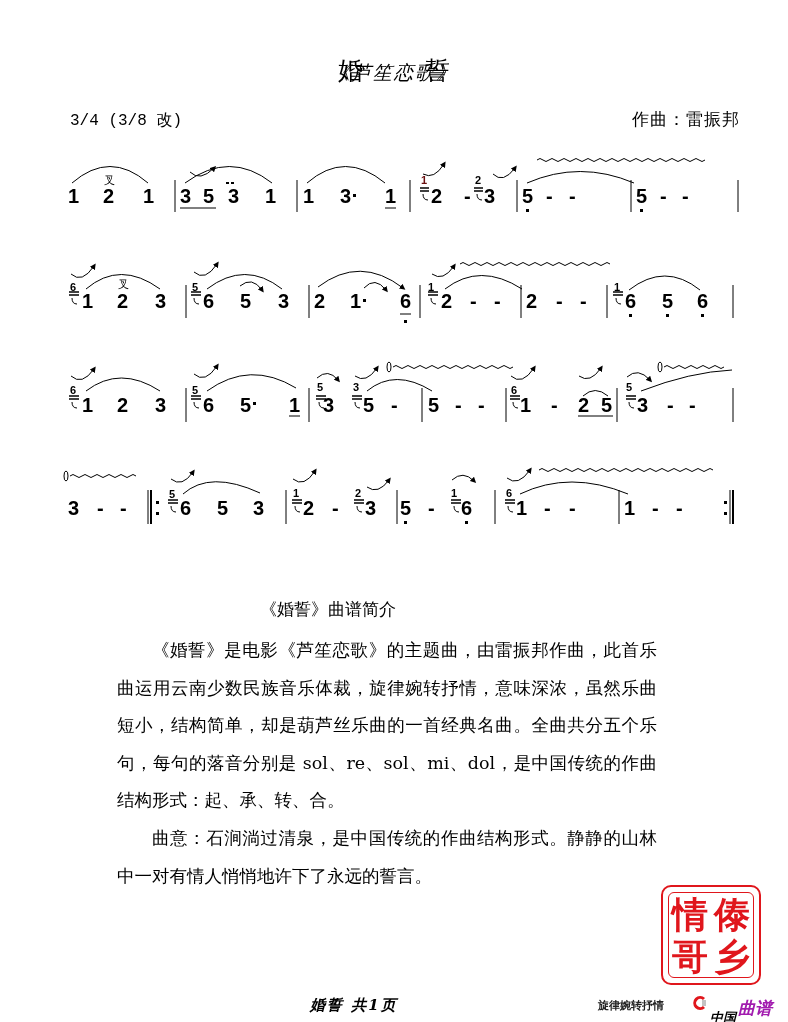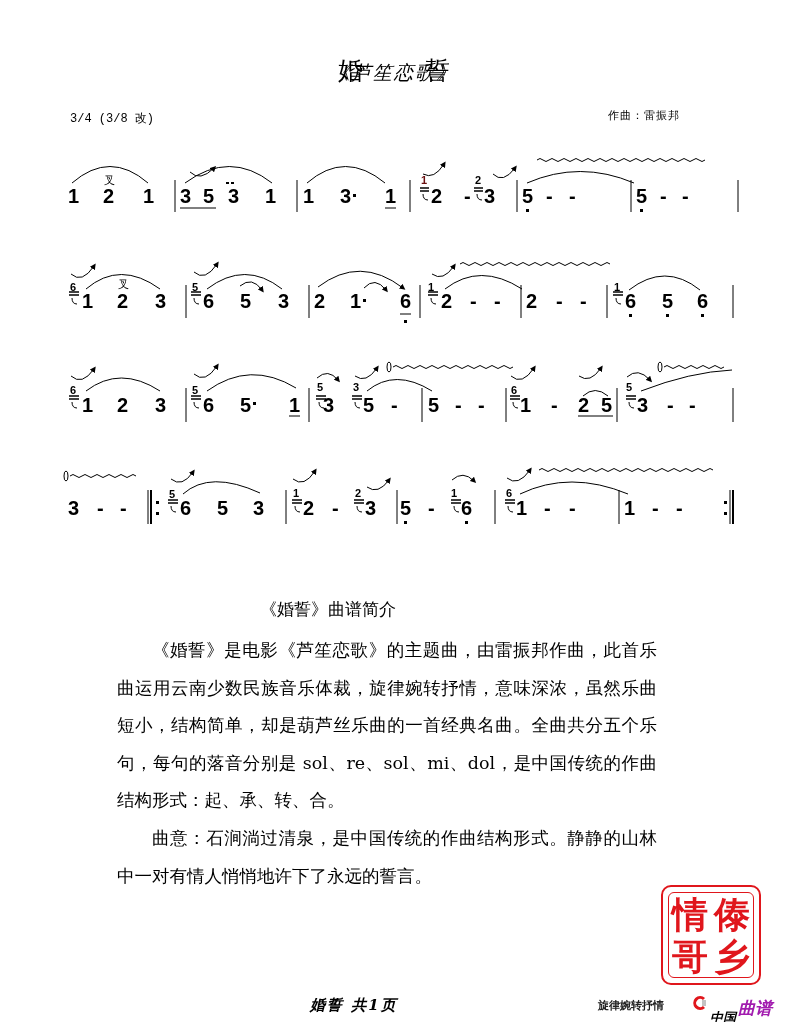--- a/index.html
+++ b/index.html
@@ -1,21 +1,21 @@
 <!DOCTYPE html>
 <html><head>
 <meta charset="utf-8">
 <style>
   html, body { margin: 0; padding: 0; background: #ffffff; }
   body { width: 788px; height: 1022px; position: relative; overflow: hidden; font-family: "DejaVu Sans", sans-serif; color: #000; }
   .abs { position: absolute; }
   .title { left: 0; width: 788px; top: 10px; text-align: center; font-family: "DejaVu Serif", serif; font-size: 25px; letter-spacing: 62px; text-indent: 62px; margin-top: 44px; }
   .subtitle { left: 0; width: 788px; top: 60px; text-align: center; font-family: Liberation Mono, monospace; font-size: 19px; font-style: italic; letter-spacing: 2px; }
-  .meter { left: 70px; top: 110px; font-family: "Liberation Mono", monospace; font-size: 12px; }
-  .composer { left: 608px; top: 108px; font-family: Liberation Sans, sans-serif; font-size: 11px; letter-spacing: 1px; }
+  .meter { left: 70px; top: 110px; font-family: "Liberation Mono", monospace; font-size: 16px; }
+  .composer { left: 632px; top: 108px; font-family: Liberation Sans, sans-serif; font-size: 17px; letter-spacing: 1px; }
   .score { left: 0; top: 0; width: 788px; height: 560px; }
   .intro-title { left: 0; width: 656px; top: 598px; text-align: center; font-family: "DejaVu Serif", serif; font-size: 17px; }
   .para { left: 117px; width: 540px; font-family: "DejaVu Serif", serif; font-size: 17.5px; line-height: 37.5px; text-align: justify; }
   .p1 { top: 632px; text-indent: 35px; }
   .p2 { top: 820px; text-indent: 35px; }
   .seal { left: 661px; top: 885px; width: 100px; height: 100px; border: 2px solid #e0161c; border-radius: 10px; box-sizing: border-box; }
   .seal-inner { position: absolute; left: 5px; top: 5px; right: 5px; bottom: 5px; border: 1px solid #e0161c; border-radius: 6px; }
   .seal-char { position: absolute; color: #e0161c; font-family: "DejaVu Sans", sans-serif; font-weight: bold; font-size: 36px; line-height: 40px; width: 42px; text-align: center; }
   .footer-page { left: 310px; top: 996px; font-family: "DejaVu Serif", serif; font-style: italic; font-weight: bold; font-size: 15px; letter-spacing: 2px; }
   .upload { left: 598px; top: 998px; font-family: "DejaVu Sans", sans-serif; font-size: 11px; font-weight: bold; color: #222; }

